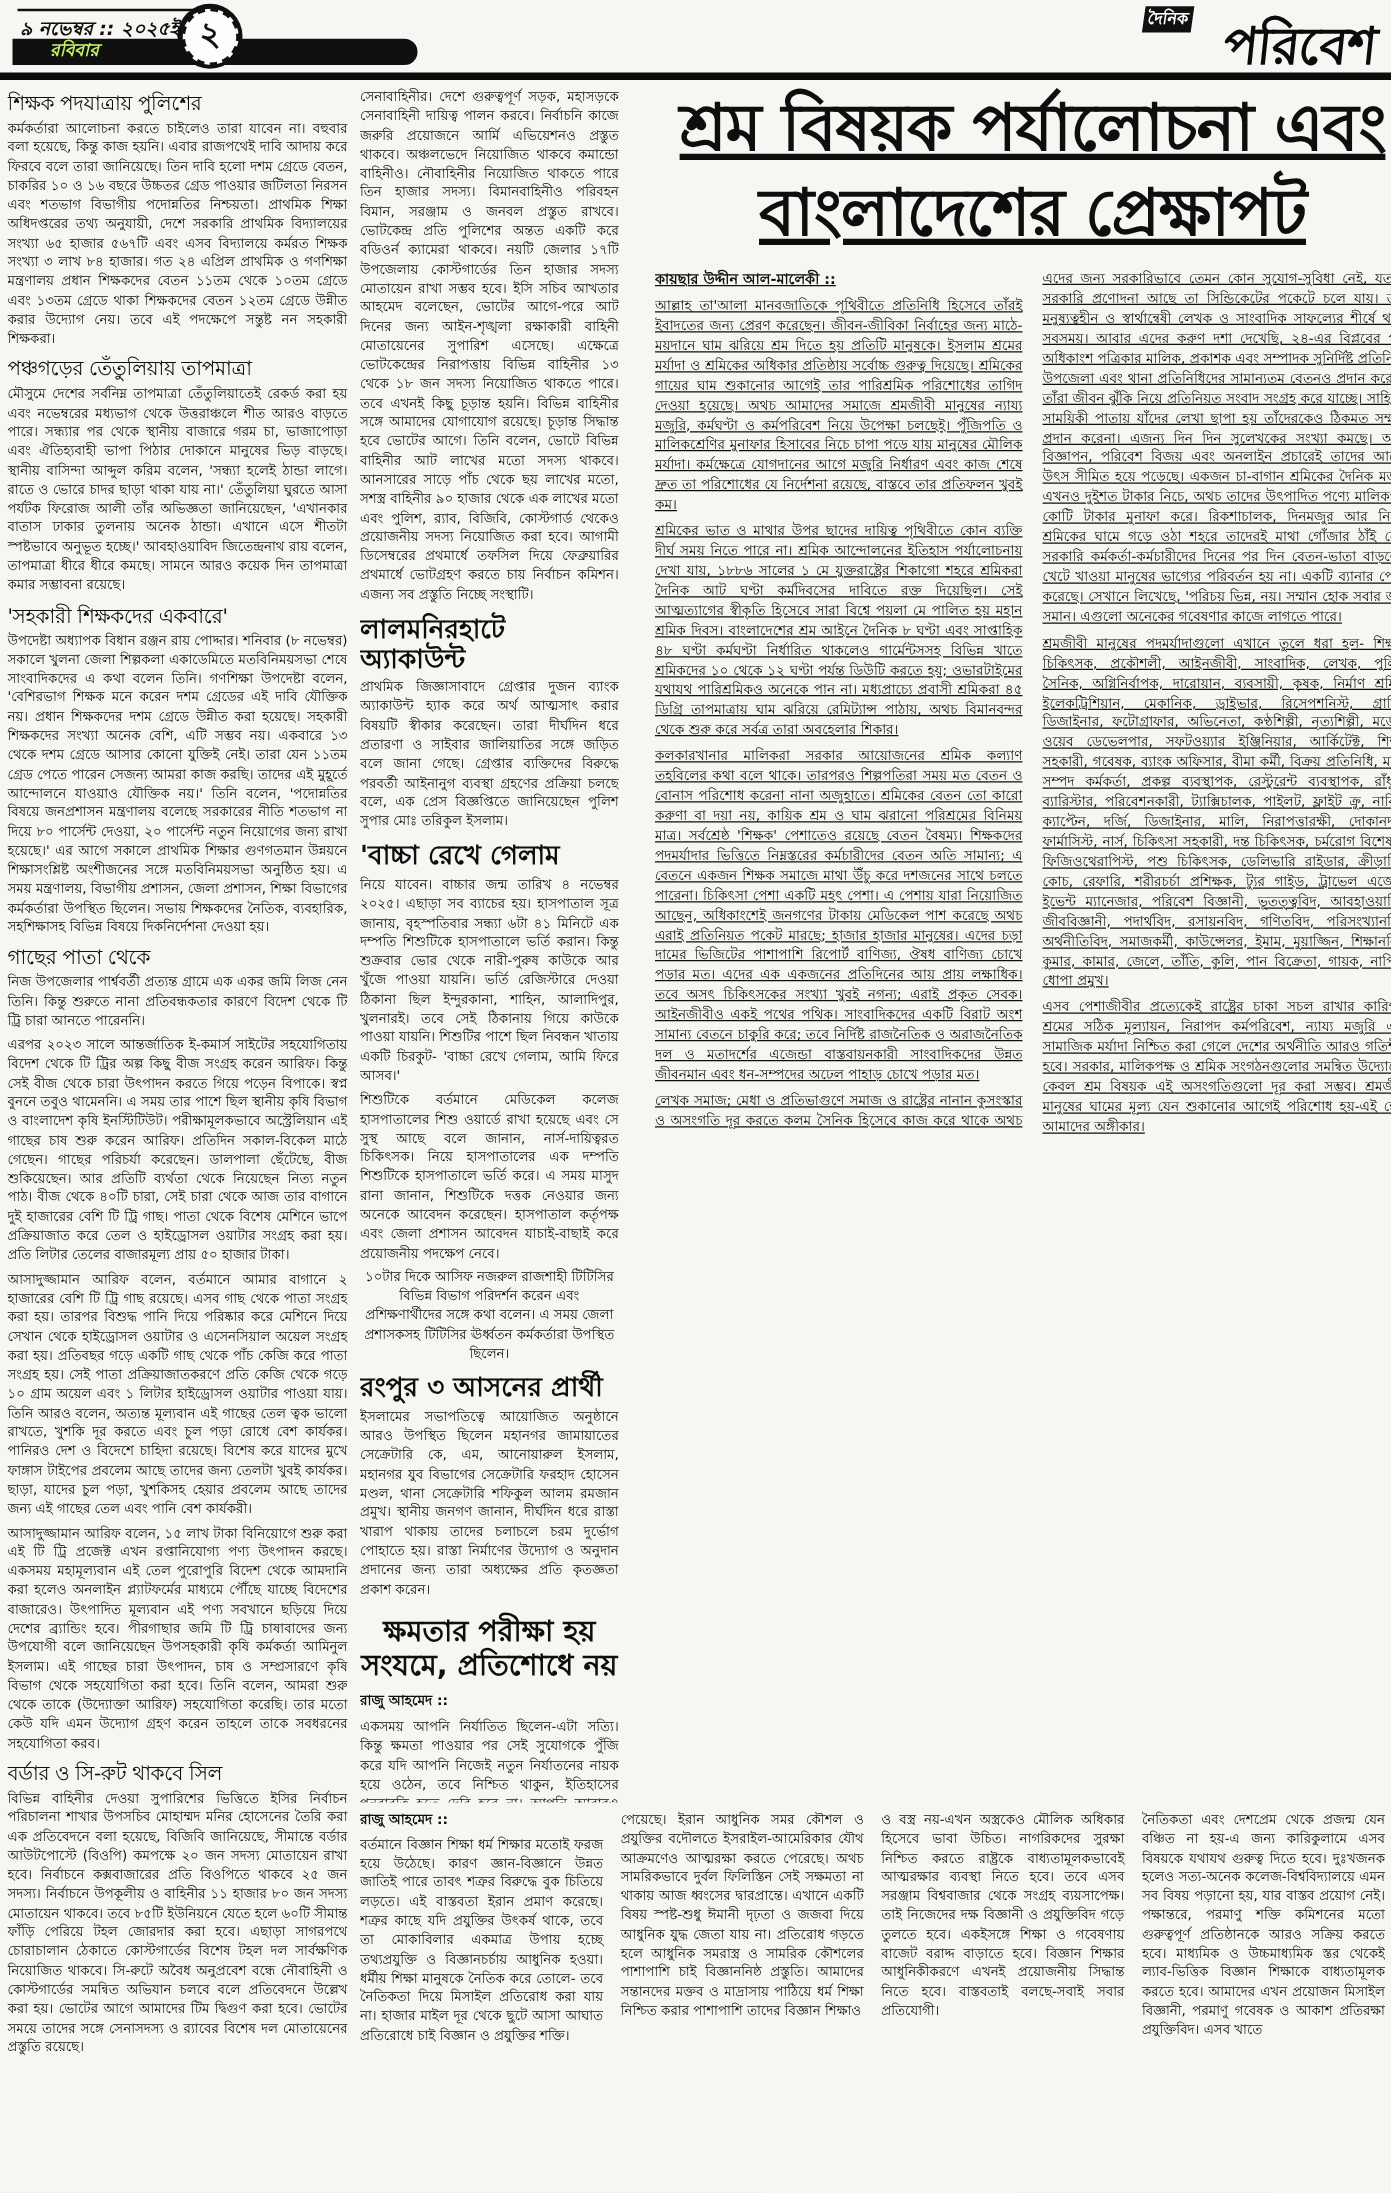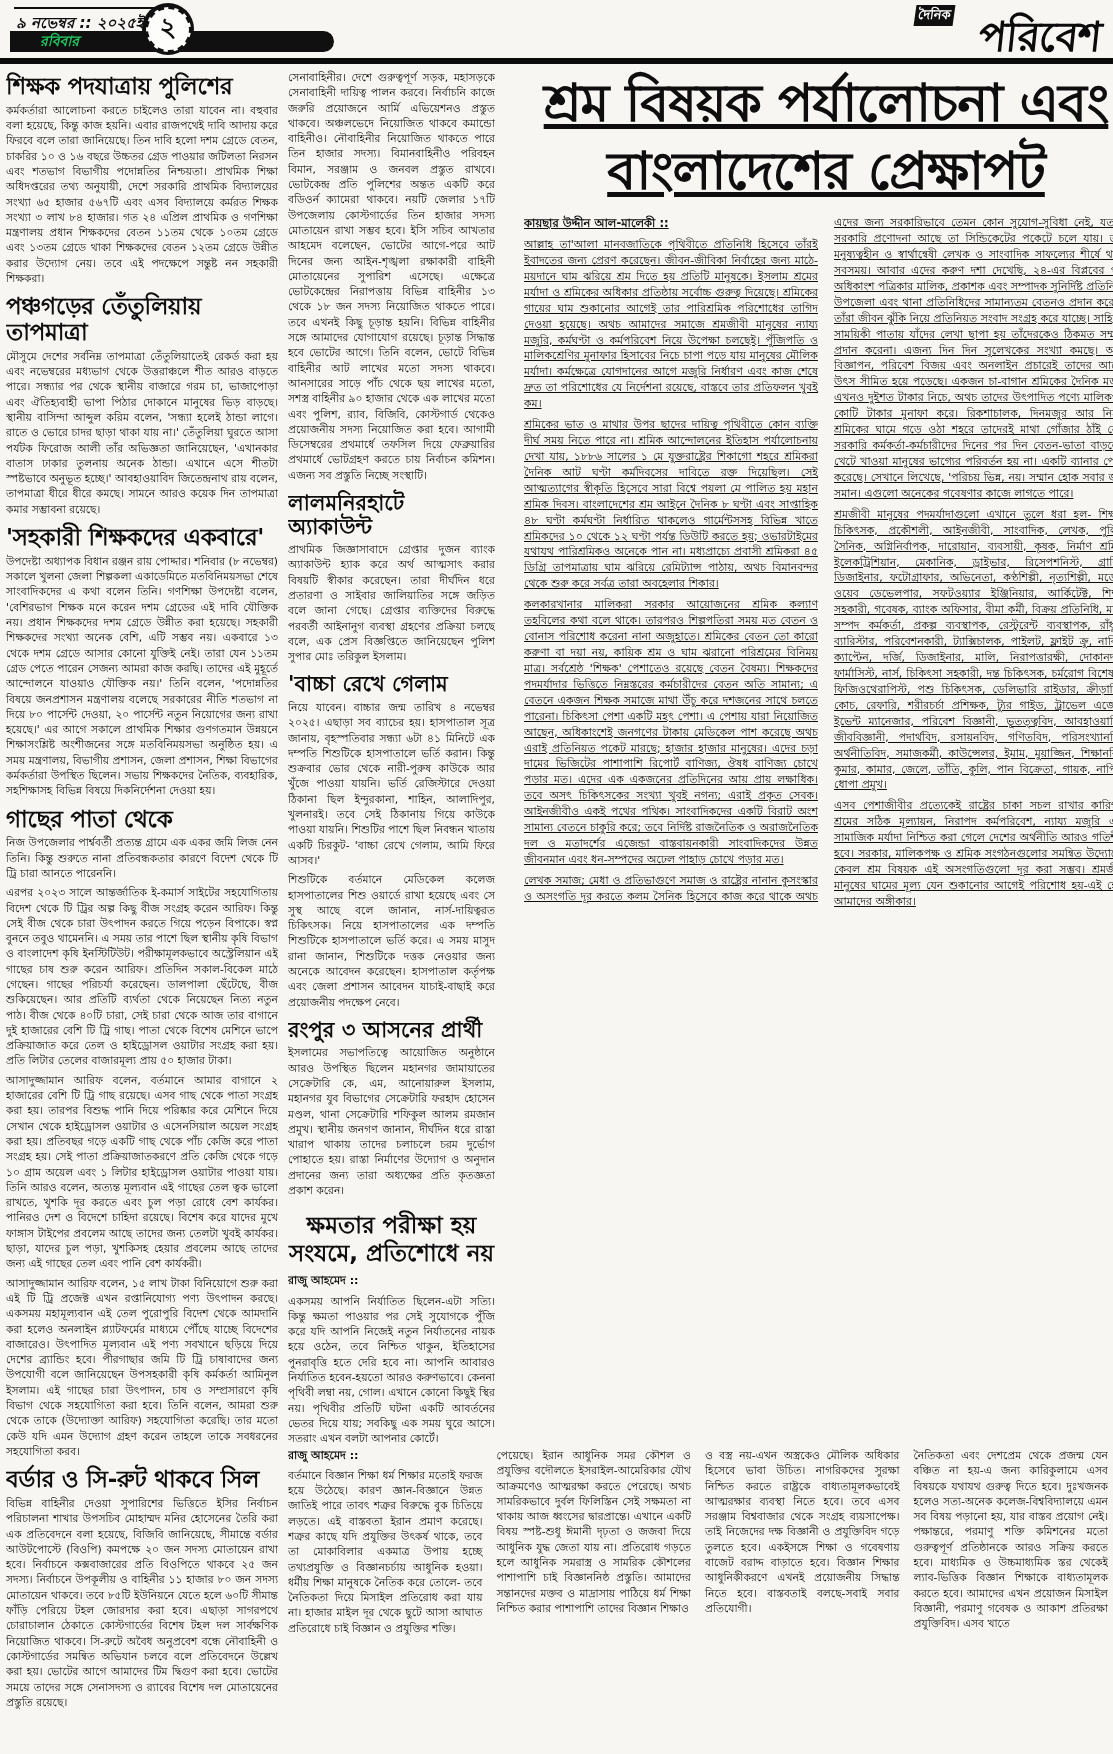--- a/index.html
+++ b/index.html
@@ -9,21 +9,21 @@
     font-family:"DejaVu Sans","Liberation Sans",sans-serif;
   }
   
   .hdr{position:absolute;top:0;left:0;width:1113px;height:58px;}
   .date-text{
     position:absolute;left:14px;top:7px;font-size:15px;font-weight:bold;
     border-top:2px solid #101010;padding:2px 10px 0 2px;font-style:italic;
   }
   .day-bar{
     position:absolute;left:10px;top:31px;width:324px;height:21px;background:#101010;
-    border-radius:0 14px 14px 0;color:#22c55e;font-size:14px;font-weight:bold;font-style:italic;
+    border-radius:0 14px 14px 0;color:#bef264;font-size:14px;font-weight:bold;font-style:italic;
     line-height:21px;padding-left:30px;box-sizing:border-box;
   }
   .page-badge{
     position:absolute;left:142px;top:3px;width:52px;height:52px;border-radius:50%;
     background:#101010;display:flex;align-items:center;justify-content:center;z-index:3;
   }
   .page-badge-inner{
     width:41px;height:41px;border-radius:50%;background:#fdfdfb;border:2px dashed #101010;
     display:flex;align-items:center;justify-content:center;font-size:26px;font-weight:bold;color:#101010;
   }
@@ -32,21 +32,21 @@
     position:absolute;left:34px;top:3px;font-size:13px;font-weight:800;
     background:#101010;color:#fff;padding:0 3px;transform:skewX(-8deg);
   }
   .m-main{
     position:absolute;right:0;bottom:-2px;font-size:41px;font-weight:800;color:#0b0b0b;
     transform:skewX(-6deg);letter-spacing:-1px;line-height:1;
   }
   .top-rule{position:absolute;top:58px;left:0;width:1113px;height:6px;background:#0c0c0c;}
 
   
-  .h-col{font-size:23px;font-weight:700;line-height:1.12;margin:8px 0 3px;letter-spacing:-0.3px;}
+  .h-col{font-size:16px;font-weight:400;line-height:1.12;margin:8px 0 3px;letter-spacing:-0.3px;}
   .h-mid{font-size:21px;font-weight:800;line-height:1.12;margin:9px 0 3px;text-align:left;}
   .bt{font-size:10.7px;line-height:1.43;text-align:justify;margin:0 0 4px;}
   .byline{font-size:11px;font-weight:bold;margin:0 0 3px;}
   .col{position:absolute;overflow:hidden;box-sizing:border-box;}
 
   
   .col1{left:6px;top:66px;width:272px;height:1684px;}
   .col2{left:288px;top:66px;width:207px;height:1376px;}
   .main-art{left:524px;top:64px;width:604px;height:1378px;text-decoration:underline;}
   .bottom-art{left:288px;top:1448px;width:820px;height:302px;}
@@ -129,20 +129,21 @@
     <div>
       <h2 class="h-mid">লালমনিরহাটে অ্যাকাউন্ট</h2>
       <p class="bt">প্রাথমিক জিজ্ঞাসাবাদে গ্রেপ্তার দুজন ব্যাংক অ্যাকাউন্ট হ্যাক করে অর্থ আত্মসাৎ করার বিষয়টি স্বীকার করেছেন। তারা দীর্ঘদিন ধরে প্রতারণা ও সাইবার জালিয়াতির সঙ্গে জড়িত বলে জানা গেছে। গ্রেপ্তার ব্যক্তিদের বিরুদ্ধে পরবর্তী আইনানুগ ব্যবস্থা গ্রহণের প্রক্রিয়া চলছে বলে, এক প্রেস বিজ্ঞপ্তিতে জানিয়েছেন পুলিশ সুপার মোঃ তরিকুল ইসলাম।</p>
     </div>
     <div>
       <h2 class="h-mid">'বাচ্চা রেখে গেলাম</h2>
       <p class="bt">নিয়ে যাবেন। বাচ্চার জন্ম তারিখ ৪ নভেম্বর ২০২৫। এছাড়া সব ব্যাচের হয়। হাসপাতাল সূত্র জানায়, বৃহস্পতিবার সন্ধ্যা ৬টা ৪১ মিনিটে এক দম্পতি শিশুটিকে হাসপাতালে ভর্তি করান। কিন্তু শুক্রবার ভোর থেকে নারী-পুরুষ কাউকে আর খুঁজে পাওয়া যায়নি। ভর্তি রেজিস্টারে দেওয়া ঠিকানা ছিল ইন্দুরকানা, শাহিন, আলাদিপুর, খুলনারই। তবে সেই ঠিকানায় গিয়ে কাউকে পাওয়া যায়নি। শিশুটির পাশে ছিল নিবন্ধন খাতায় একটি চিরকুট- 'বাচ্চা রেখে গেলাম, আমি ফিরে আসব।'</p>
       <p class="bt">শিশুটিকে বর্তমানে মেডিকেল কলেজ হাসপাতালের শিশু ওয়ার্ডে রাখা হয়েছে এবং সে সুস্থ আছে বলে জানান, নার্স-দায়িত্বরত চিকিৎসক। নিয়ে হাসপাতালের এক দম্পতি শিশুটিকে হাসপাতালে ভর্তি করে। এ সময় মাসুদ রানা জানান, শিশুটিকে দত্তক নেওয়ার জন্য অনেকে আবেদন করেছেন। হাসপাতাল কর্তৃপক্ষ এবং জেলা প্রশাসন আবেদন যাচাই-বাছাই করে প্রয়োজনীয় পদক্ষেপ নেবে।</p>
     </div>
     <div>
+      <p class="bt" style="text-align:center;">১০টার দিকে আসিফ নজরুল রাজশাহী টিটিসির বিভিন্ন বিভাগ পরিদর্শন করেন এবং প্রশিক্ষণার্থীদের সঙ্গে কথা বলেন। এ সময় জেলা প্রশাসকসহ টিটিসির ঊর্ধ্বতন কর্মকর্তারা উপস্থিত ছিলেন।</p>
     </div>
     <div>
       <h2 class="h-mid">রংপুর ৩ আসনের  প্রার্থী</h2>
       <p class="bt">ইসলামের সভাপতিত্বে আয়োজিত অনুষ্ঠানে আরও উপস্থিত ছিলেন মহানগর জামায়াতের সেক্রেটারি কে, এম, আনোয়ারুল ইসলাম, মহানগর যুব বিভাগের সেক্রেটারি ফরহাদ হোসেন মণ্ডল, থানা সেক্রেটারি শফিকুল আলম রমজান প্রমুখ। স্থানীয় জনগণ জানান, দীর্ঘদিন ধরে রাস্তা খারাপ থাকায় তাদের চলাচলে চরম দুর্ভোগ পোহাতে হয়। রাস্তা নির্মাণের উদ্যোগ ও অনুদান প্রদানের জন্য তারা অধ্যক্ষের প্রতি কৃতজ্ঞতা প্রকাশ করেন।</p>
     </div>
 
     <div>
       <h2 class="op-headline">
         <span>ক্ষমতার পরীক্ষা হয়</span><br>
         <span>সংযমে, প্রতিশোধে নয়</span>

